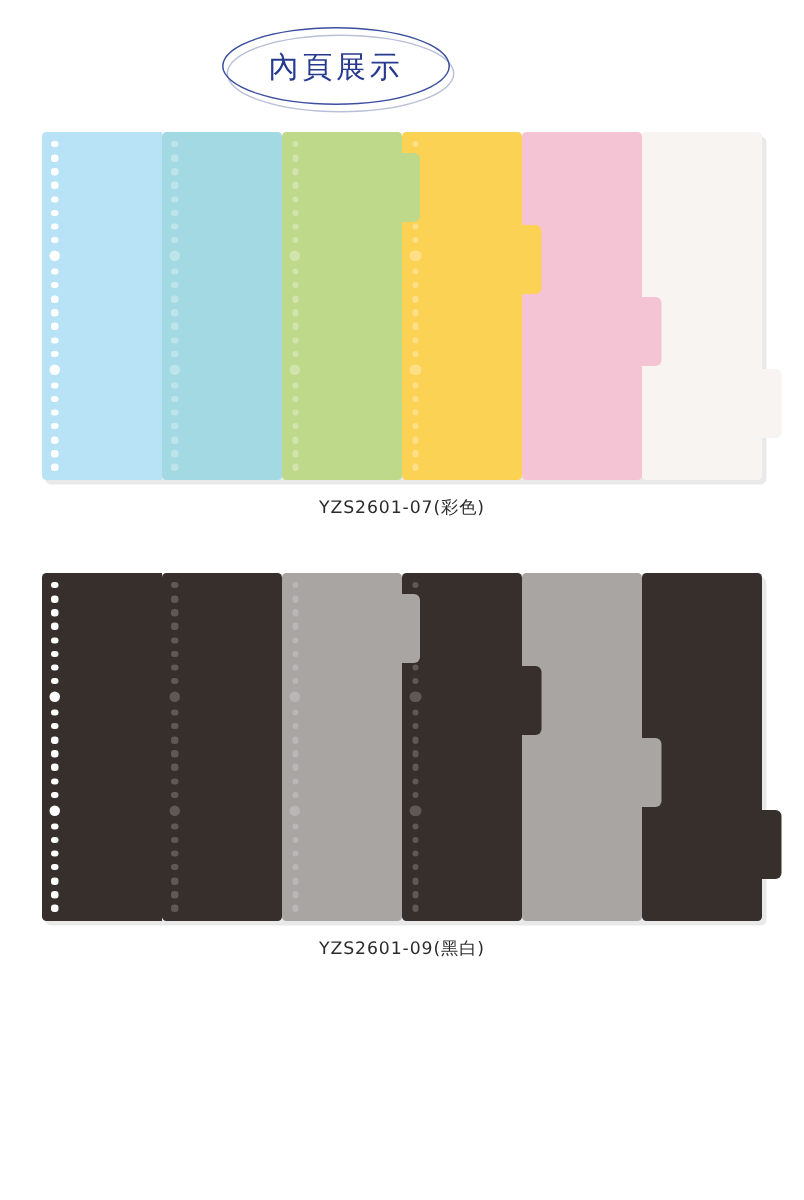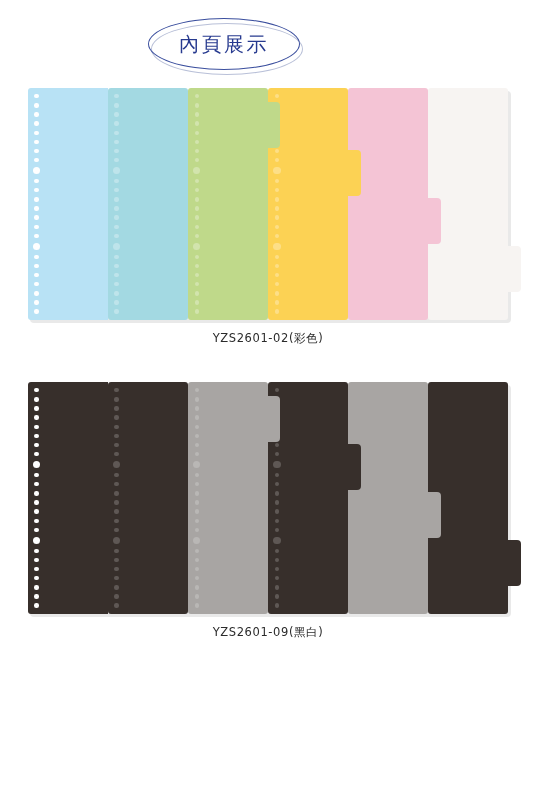--- a/index.html
+++ b/index.html
@@ -270,21 +270,21 @@
             <div class="h"></div>
             <div class="h"></div>
             <div class="h"></div>
             <div class="h"></div>
             <div class="h"></div>
             <div class="h"></div>
           </div>
         </div>
       </div>
   </div>
-  <div class="caption">YZS2601-02(彩色)</div>
+  <div class="caption">YZS2601-07(彩色)</div>
 </div>
 
 <div class="spacer-lg"></div>
 
 <div class="product-block">
   <div class="sheets-stage bw">
     <div class="stage-shadow"></div>
     <div class="sheets-layer">
         <div class="sheet" style="left: 400.833px; width: 80.1667px; z-index: 95;">
           <div class="body" style="background: rgb(55, 47, 43);"></div>

